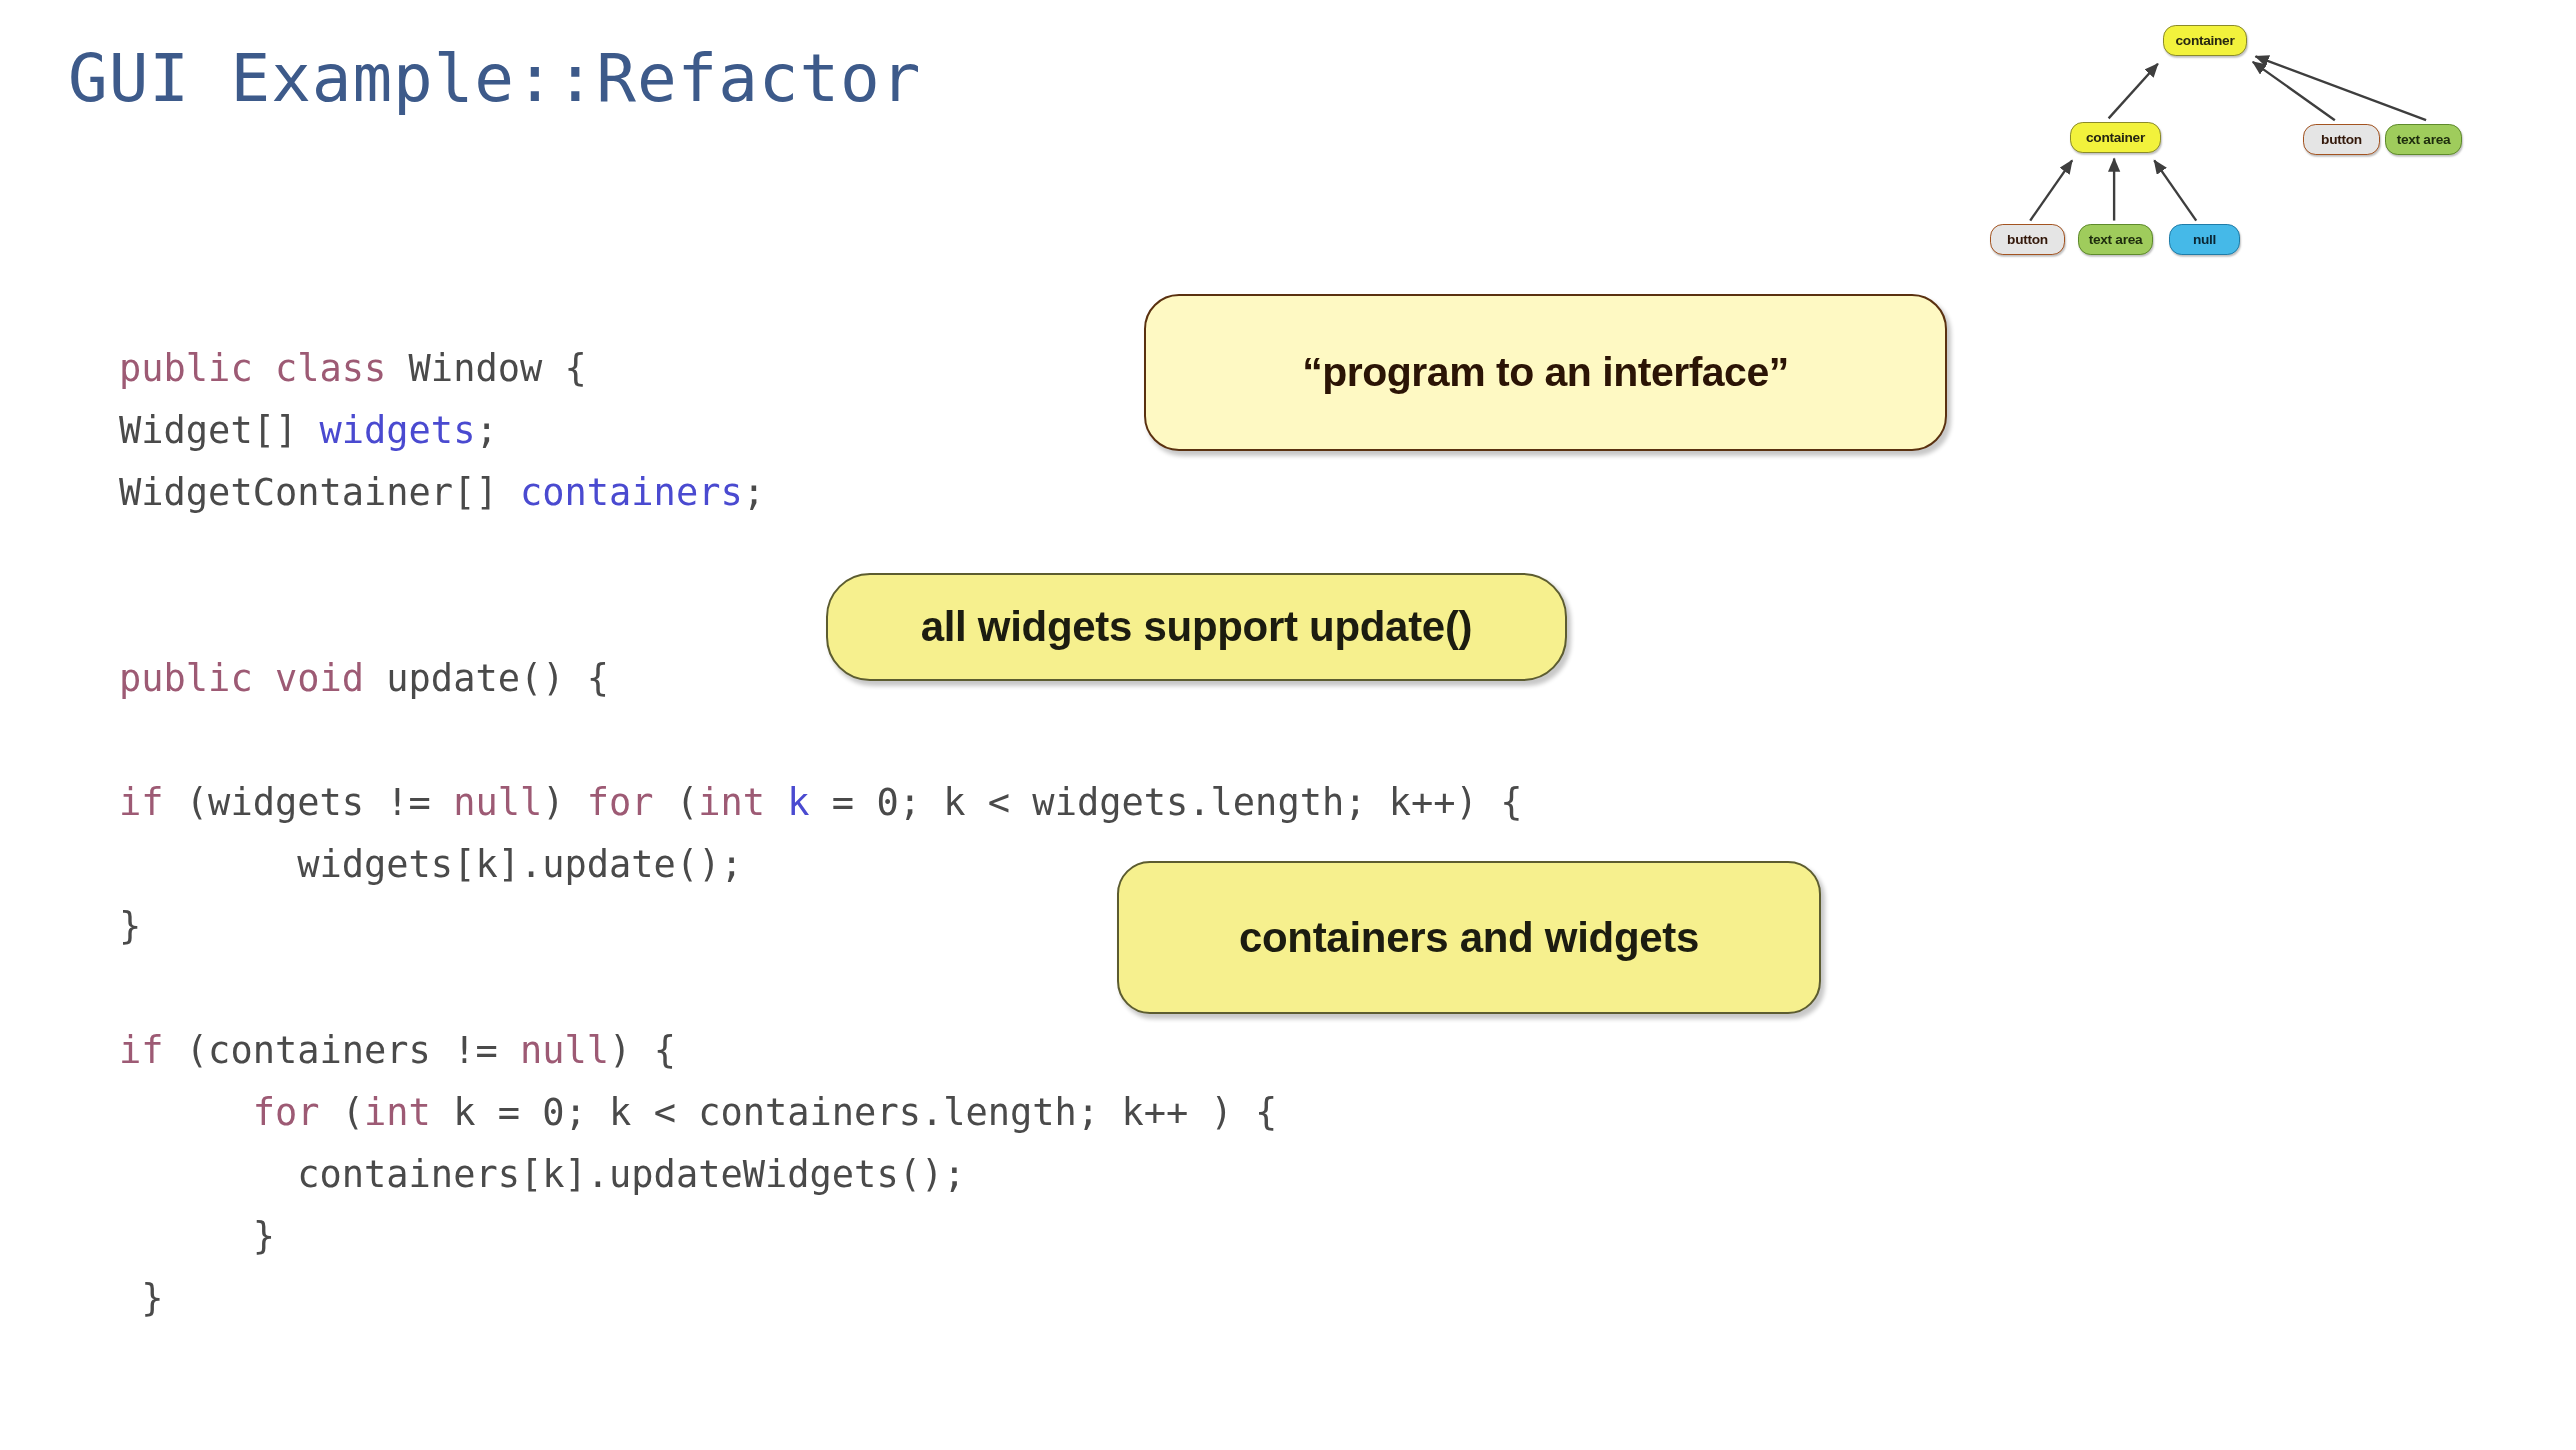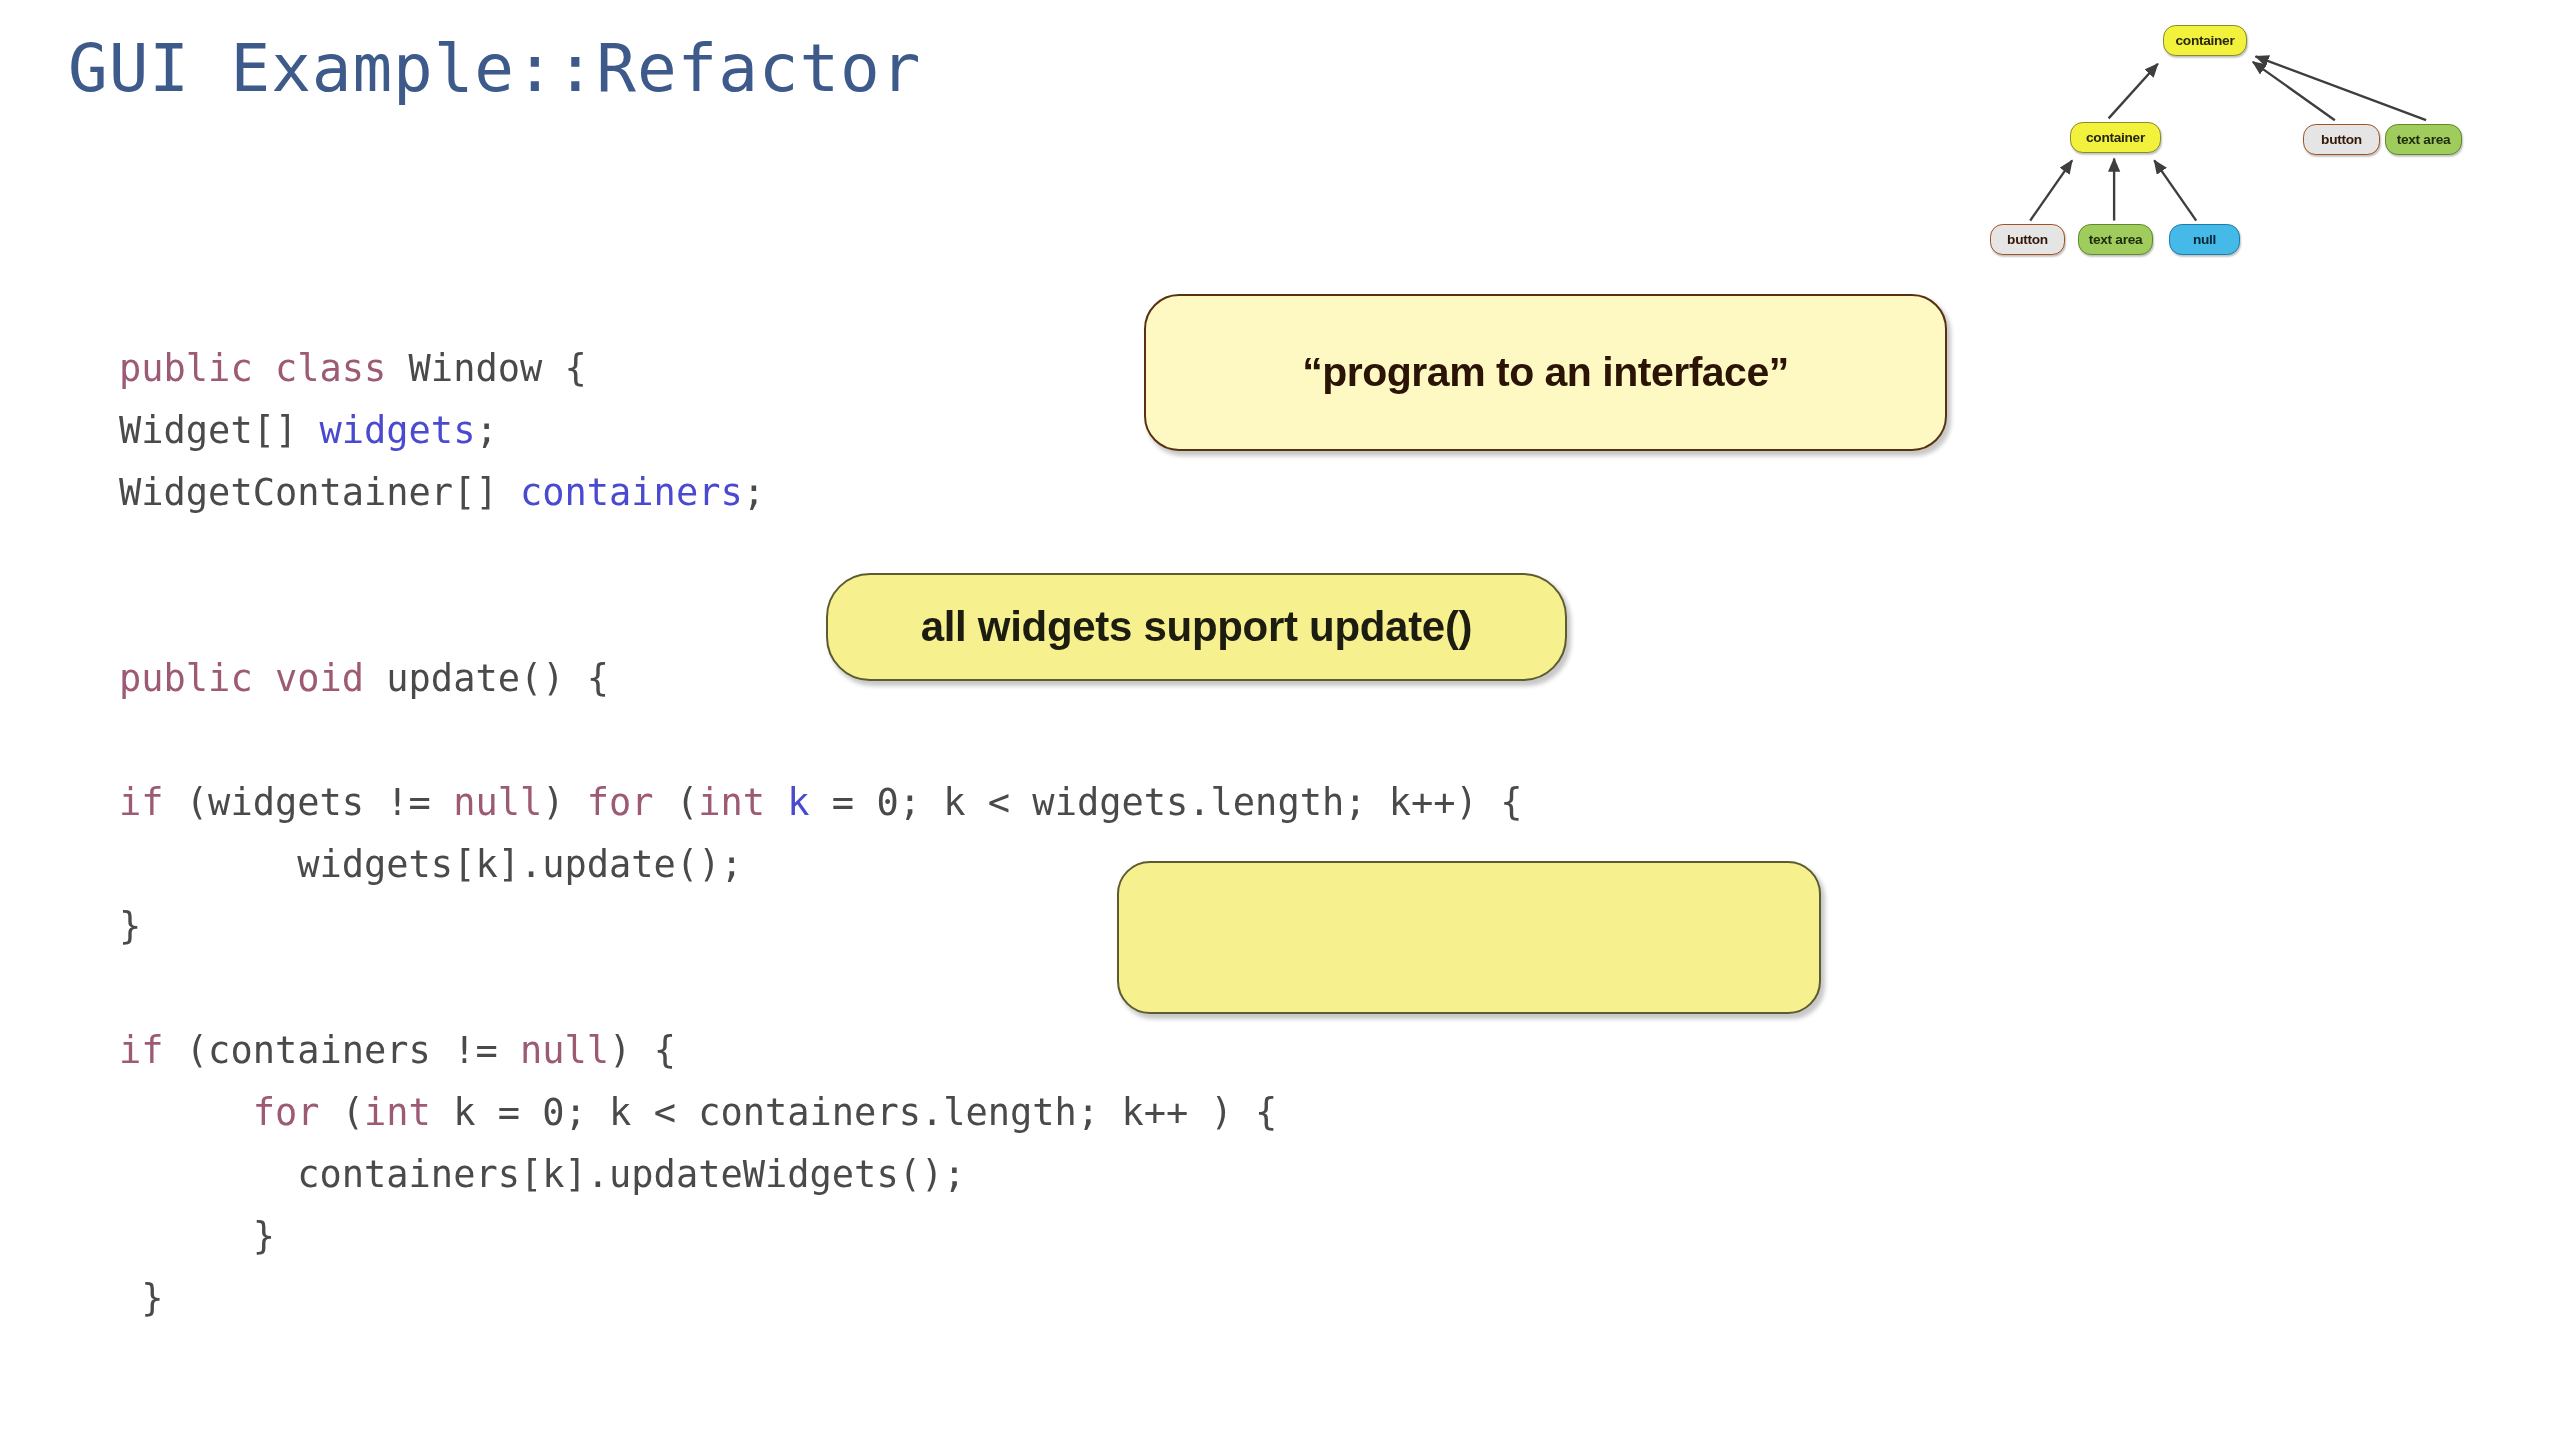--- a/index.html
+++ b/index.html
@@ -14,21 +14,21 @@
     position: relative;
     overflow: hidden;
     font-family: "Liberation Sans", sans-serif;
     -webkit-font-smoothing: antialiased;
   }
 
   
   #slide-title {
     position: absolute;
     left: 68px;
-    top: 30px;
+    top: 40px;
     font-family: "DejaVu Sans Mono", monospace;
     font-size: 66px;
     font-weight: 400;
     letter-spacing: 0.9px;
     color: #3d5a8a;
     white-space: pre;
   }
 
   
   #code-block {
@@ -158,20 +158,21 @@
 
 <div class="callout" id="callout-interface">
   <span>“program to an interface”</span>
 </div>
 
 <div class="callout" id="callout-update">
   <span>all widgets support update()</span>
 </div>
 
 <div class="callout" id="callout-distinguish">
+  <span class="cl-line">containers and widgets</span>
 </div>
 
 <div id="tree-diagram">
   <svg viewBox="0 0 660 290">
     <defs>
       <marker id="arrow" markerWidth="7" markerHeight="7" refX="5.6" refY="2.6" orient="auto" markerUnits="strokeWidth">
         <path d="M0,0 L6,2.6 L0,5.2 z" fill="#3e3e3e"></path>
       </marker>
     </defs>
     <g stroke="#3e3e3e" stroke-width="2.6" fill="none" marker-end="url(#arrow)">

